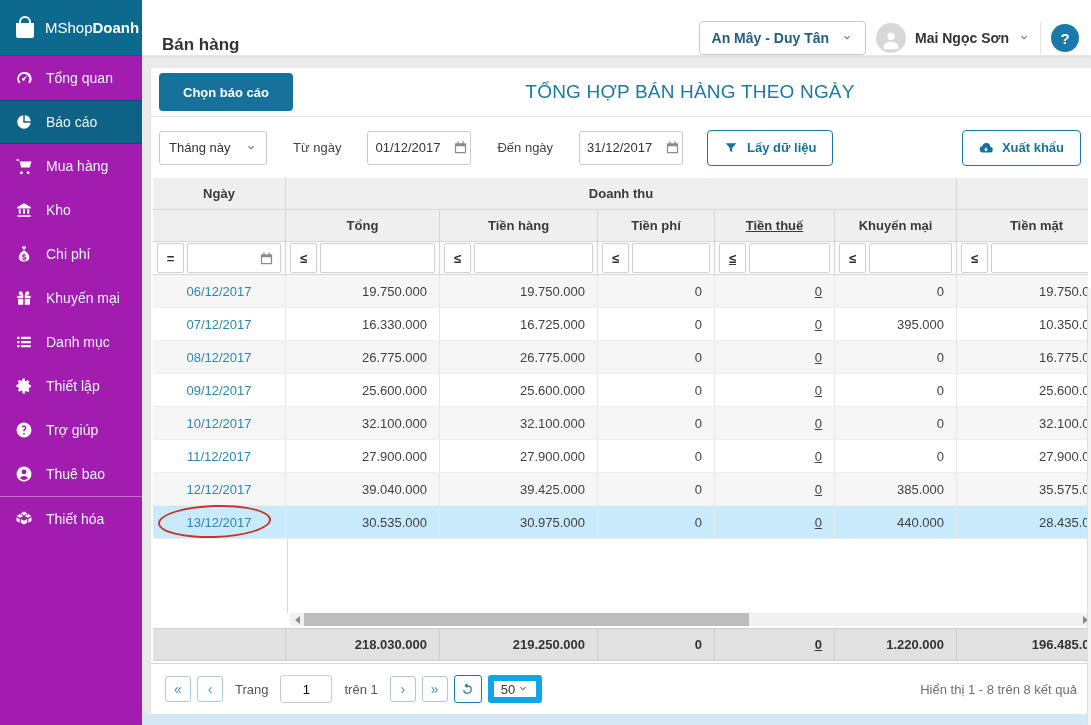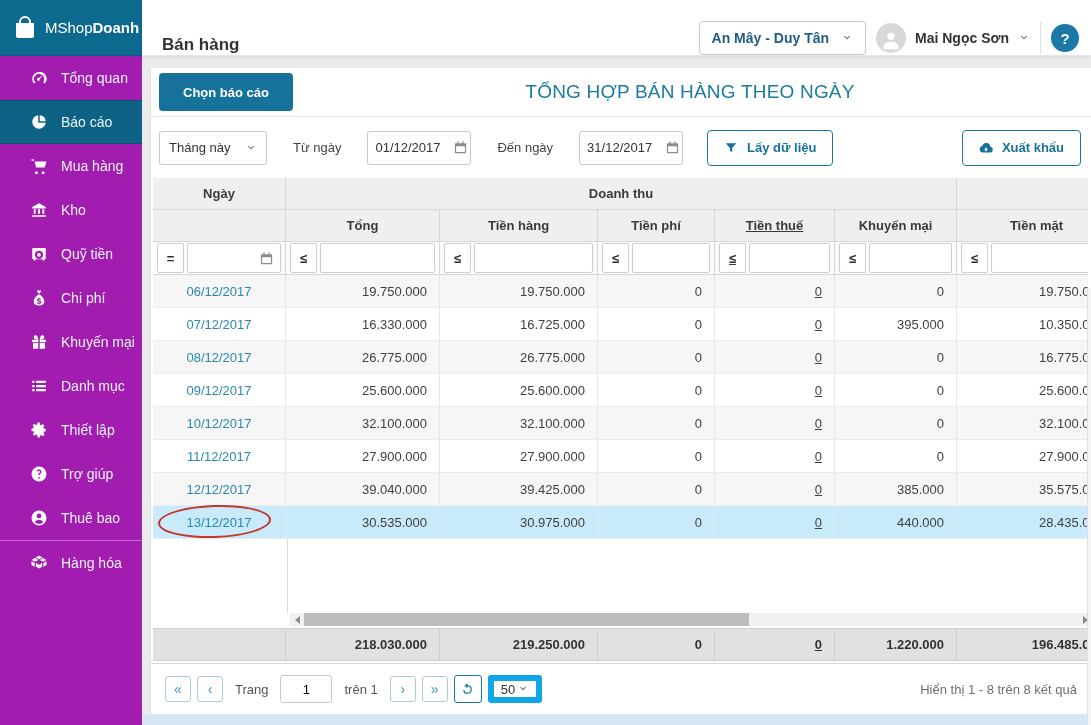--- a/index.html
+++ b/index.html
@@ -5,21 +5,21 @@
   * { margin:0; padding:0; box-sizing:border-box; }
   body { font-family:"Liberation Sans", sans-serif; }
   .app { position:relative; width:1091px; height:725px; overflow:hidden; background:#EBEBEB; font-size:13px; color:#3A3A3A; }
 
   
   .sidebar { position:absolute; left:0; top:0; width:142px; height:725px; background:#a21caf; }
   .logo { height:56px; display:flex; align-items:center; padding-left:13px; background:#0D6A8F; border-bottom:1px solid rgba(0,0,0,.12); color:#fff; }
   .logo svg { width:24px; height:24px; fill:#fff; margin-right:8px; }
   .logo .lt { font-size:15px; font-weight:400; }
   .logo .lb { font-size:15px; font-weight:700; }
-  .nav-item { height:44px; display:flex; align-items:center; padding-left:30px; color:#EAF4F8; font-size:14px; cursor:pointer; }
+  .nav-item { height:44px; display:flex; align-items:center; padding-left:15px; color:#EAF4F8; font-size:14px; cursor:pointer; }
   .nav-item svg { width:18px; height:18px; fill:#fff; margin-right:13px; flex:0 0 18px; }
   .nav-item.active { background:#0D6285; box-shadow:inset 0 1px 0 rgba(0,0,0,.18), inset 0 -1px 0 rgba(0,0,0,.18); }
   .nav-divider { border-top:1px solid rgba(255,255,255,.35); margin:0; }
 
   
   .topbar { position:absolute; left:142px; top:0; width:949px; height:56px; background:#fff; display:flex; align-items:flex-end; padding:0 12px 0 20px; border-bottom:1px solid #E6E6E6; box-shadow:0 1px 3px rgba(0,0,0,.07); z-index:3; }
   .page-title { font-size:17px; font-weight:700; color:#333; }
   .tb-right { margin-left:auto; display:flex; align-items:center; gap:10px; }
   .store-btn { height:34px; border:1px solid #C9C9C9; border-radius:4px; background:#fff; display:flex; align-items:center; gap:12px; padding:0 12px; cursor:pointer; }
   .store-btn .store-txt { font-size:14px; font-weight:600; color:#1F5E80; }
@@ -131,26 +131,20 @@
       <span>Mua hàng</span>
     </div>
     <div class="nav-item">
       <svg viewBox="0 0 24 24">
           <path d="M12 3 3 8v2h18V8l-9-5zM5 11h2.6v6H5v-6zm5.7 0h2.6v6h-2.6v-6zm5.7 0H19v6h-2.6v-6zM3 19h18v2H3v-2z"></path>
         </svg>
       <span>Kho</span>
     </div>
     <div class="nav-item">
       <svg viewBox="0 0 24 24">
-          <path d="M4 4h16a1 1 0 0 1 1 1v13a1 1 0 0 1-1 1h-1v2h-2v-2H7v2H5v-2H4a1 1 0 0 1-1-1V5a1 1 0 0 1 1-1zm8 3.5a5.5 5.5 0 1 0 0 11 5.5 5.5 0 0 0 0-11zm0 3a2.5 2.5 0 1 1 0 5 2.5 2.5 0 0 1 0-5z"></path>
-        </svg>
-      <span>Quỹ tiền</span>
-    </div>
-    <div class="nav-item">
-      <svg viewBox="0 0 24 24">
           <path d="M9 2h6l-2 4h-2L9 2zm3 5c-4.5 2.5-7 6-7 9.5C5 20 8 22 12 22s7-2 7-5.5C19 13 16.5 9.5 12 7zm.9 12.6v1h-1.6v-1c-1-.2-1.8-.7-2.1-1.4l1.4-.8c.3.5.9.8 1.6.8.6 0 1-.2 1-.6 0-1.2-3.8-.5-3.8-3 0-1 .7-1.8 1.9-2v-1h1.6v1c.8.2 1.5.6 1.9 1.3l-1.4.8c-.3-.4-.7-.6-1.2-.6-.5 0-.8.2-.8.5 0 1.1 3.8.4 3.8 3 0 1.1-.9 1.9-2.3 2z"></path>
         </svg>
       <span>Chi phí</span>
     </div>
     <div class="nav-item">
       <svg viewBox="0 0 24 24">
           <path d="M3 9h8v3H3V9zm10 0h8v3h-8V9zM4 13h7v8H5a1 1 0 0 1-1-1v-7zm9 0h7v7a1 1 0 0 1-1 1h-6v-8zM7.5 3C6 3 5 4 5 5.5 5 7.4 7 8.5 11 9c-.4-4-1.6-6-3.5-6zm9 0C18 3 19 4 19 5.5 19 7.4 17 8.5 13 9c.4-4 1.6-6 3.5-6z"></path>
         </svg>
       <span>Khuyến mại</span>
     </div>
@@ -176,21 +170,21 @@
       <svg viewBox="0 0 24 24">
           <path d="M12 2a10 10 0 1 0 0 20 10 10 0 0 0 0-20zm0 4a3.2 3.2 0 1 1 0 6.4A3.2 3.2 0 0 1 12 6zm0 14a8 8 0 0 1-5.5-2.2c.6-2 2.9-3.3 5.5-3.3s4.9 1.3 5.5 3.3A8 8 0 0 1 12 20z"></path>
         </svg>
       <span>Thuê bao</span>
     </div>
     <div class="nav-divider"></div>
     <div class="nav-item">
       <svg viewBox="0 0 24 24">
           <path d="M12 2 7.5 4.5 12 7l4.5-2.5L12 2zM6.7 5.4 2.2 7.9l4.5 2.5 4.5-2.5-4.5-2.5zm10.6 0-4.5 2.5 4.5 2.5 4.5-2.5-4.5-2.5zM2 9.6v5l4.2 2.3v-5L2 9.6zm20 0-4.2 2.3v5L22 14.6v-5zM7.8 12.1v5L12 19.4l4.2-2.3v-5L12 14.4l-4.2-2.3z"></path>
         </svg>
-      <span>Hàng hóa</span>
+      <span>Thiết hóa</span>
     </div>
   </div>
 
   <div class="topbar">
     <div class="page-title">Bán hàng</div>
     <div class="tb-right">
       <div class="store-btn">
         <span class="store-txt">An Mây - Duy Tân</span>
         <svg class="chev" viewBox="0 0 24 24">
             <path d="m6 9 6 6 6-6-1.4-1.4L12 12.2 7.4 7.6 6 9z"></path>

